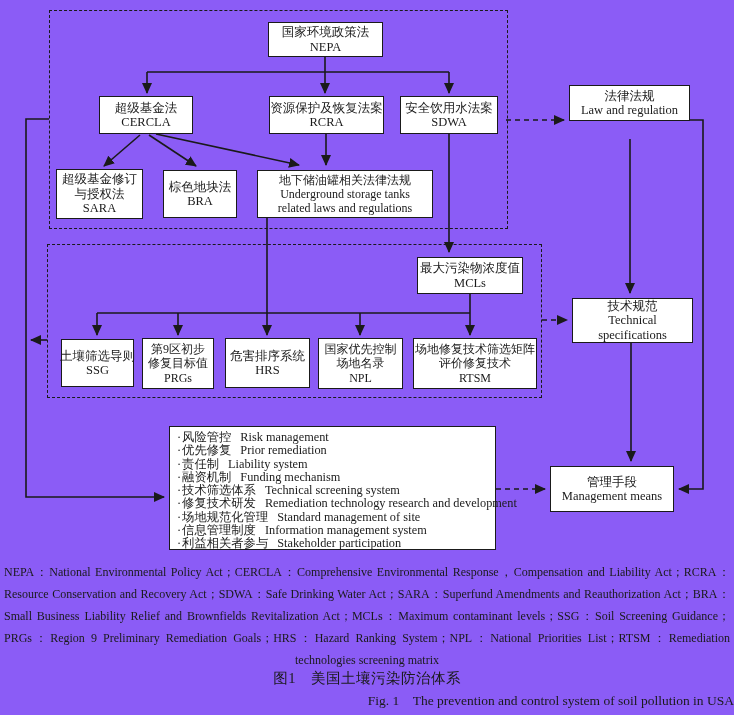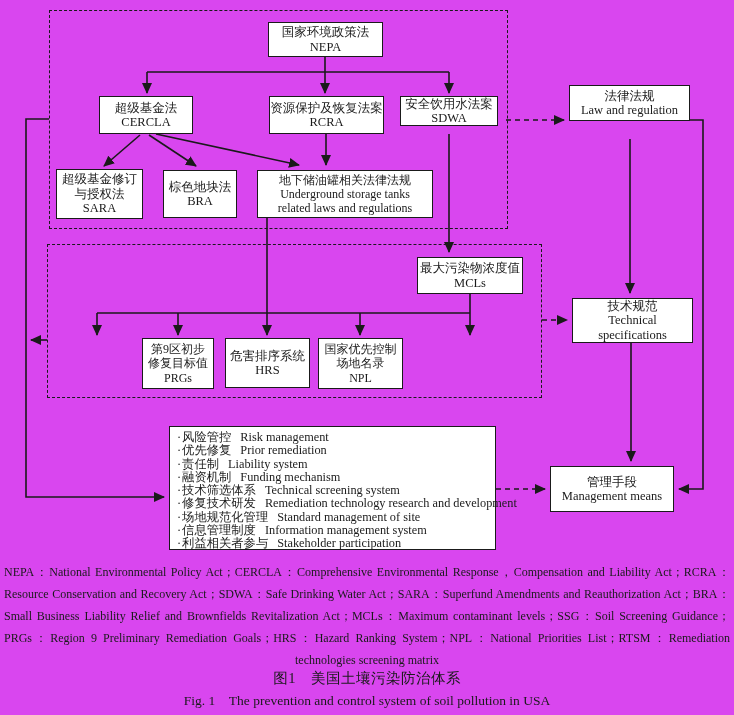--- a/index.html
+++ b/index.html
@@ -1,21 +1,21 @@
 <!DOCTYPE html>
 <html><head>
 <meta charset="utf-8">
 <style>
   html,body{margin:0;padding:0;background:#ffffff;}
   body{
     width:734px;height:715px;
     font-family:"Liberation Serif","DejaVu Serif",serif;
     color:#1a1a1a;
   }
-  .stage{position:relative;width:734px;height:715px;background:#d946ef;overflow:hidden;}
+  .stage{position:relative;width:734px;height:715px;background:#8b5cf6;overflow:hidden;}
   .region{
     position:absolute;border:1.6px dashed #1a1a1a;box-sizing:border-box;z-index:0;
   }
   svg.wires{position:absolute;left:0;top:0;z-index:1;}
   .node{
     position:absolute;z-index:2;background:#fff;border:1.6px solid #1a1a1a;
     box-sizing:border-box;display:flex;flex-direction:column;
     align-items:center;justify-content:center;text-align:center;
     font-size:12.5px;line-height:1.16;
   }
@@ -33,21 +33,21 @@
     position:absolute;left:4px;top:561px;width:726px;z-index:2;
     font-size:12px;line-height:22px;
     text-align:justify;text-align-last:center;
   }
   .cap-zh{
     position:absolute;left:0;top:669px;width:734px;z-index:2;
     text-align:center;font-size:14.5px;letter-spacing:0.5px;
   }
   .cap-en{
     position:absolute;left:0;top:692px;width:734px;z-index:2;
-    text-align:center;font-size:13.5px;
+    text-align:right;font-size:13.5px;
   }
 </style>
 </head>
 <body>
 
 <div class="stage">
 
   <div class="region" style="left:49px;top:10px;width:459px;height:219px"></div>
   <div class="region" style="left:47px;top:244px;width:495px;height:154px"></div>
 
@@ -93,21 +93,21 @@
     <span>NEPA</span>
   </div>
   <div class="node" style="left:99px;top:96px;width:94px;height:38px">
     <span>超级基金法</span>
     <span>CERCLA</span>
   </div>
   <div class="node" style="left:269px;top:96px;width:115px;height:38px">
     <span>资源保护及恢复法案</span>
     <span>RCRA</span>
   </div>
-  <div class="node" style="left:400px;top:96px;width:98px;height:30px">
+  <div class="node" style="left:400px;top:96px;width:98px;height:38px">
     <span>安全饮用水法案</span>
     <span>SDWA</span>
   </div>
   <div class="node" style="left:56px;top:169px;width:87px;height:50px">
     <span>超级基金修订</span>
     <span>与授权法</span>
     <span>SARA</span>
   </div>
   <div class="node" style="left:163px;top:170px;width:74px;height:48px">
     <span>棕色地块法</span>
@@ -116,33 +116,42 @@
   <div class="node small" style="left:257px;top:170px;width:176px;height:48px">
     <span>地下储油罐相关法律法规</span>
     <span>Underground storage tanks</span>
     <span>related laws and regulations</span>
   </div>
 
   <div class="node" style="left:417px;top:257px;width:106px;height:37px">
     <span>最大污染物浓度值</span>
     <span>MCLs</span>
   </div>
+  <div class="node" style="left:61px;top:339px;width:73px;height:48px">
+    <span>土壤筛选导则</span>
+    <span>SSG</span>
+  </div>
   <div class="node small" style="left:142px;top:338px;width:72px;height:51px">
     <span>第9区初步</span>
     <span>修复目标值</span>
     <span>PRGs</span>
   </div>
   <div class="node" style="left:225px;top:338px;width:85px;height:50px">
     <span>危害排序系统</span>
     <span>HRS</span>
   </div>
   <div class="node small" style="left:318px;top:338px;width:85px;height:51px">
     <span>国家优先控制</span>
     <span>场地名录</span>
     <span>NPL</span>
+  </div>
+  <div class="node small" style="left:413px;top:338px;width:124px;height:51px">
+    <span>场地修复技术筛选矩阵</span>
+    <span>评价修复技术</span>
+    <span>RTSM</span>
   </div>
 
   <div class="node" style="left:569px;top:85px;width:121px;height:36px">
     <span>法律法规</span>
     <span>Law and regulation</span>
   </div>
   <div class="node" style="left:572px;top:298px;width:121px;height:45px">
     <span>技术规范</span>
     <span>Technical</span>
     <span>specifications</span>

